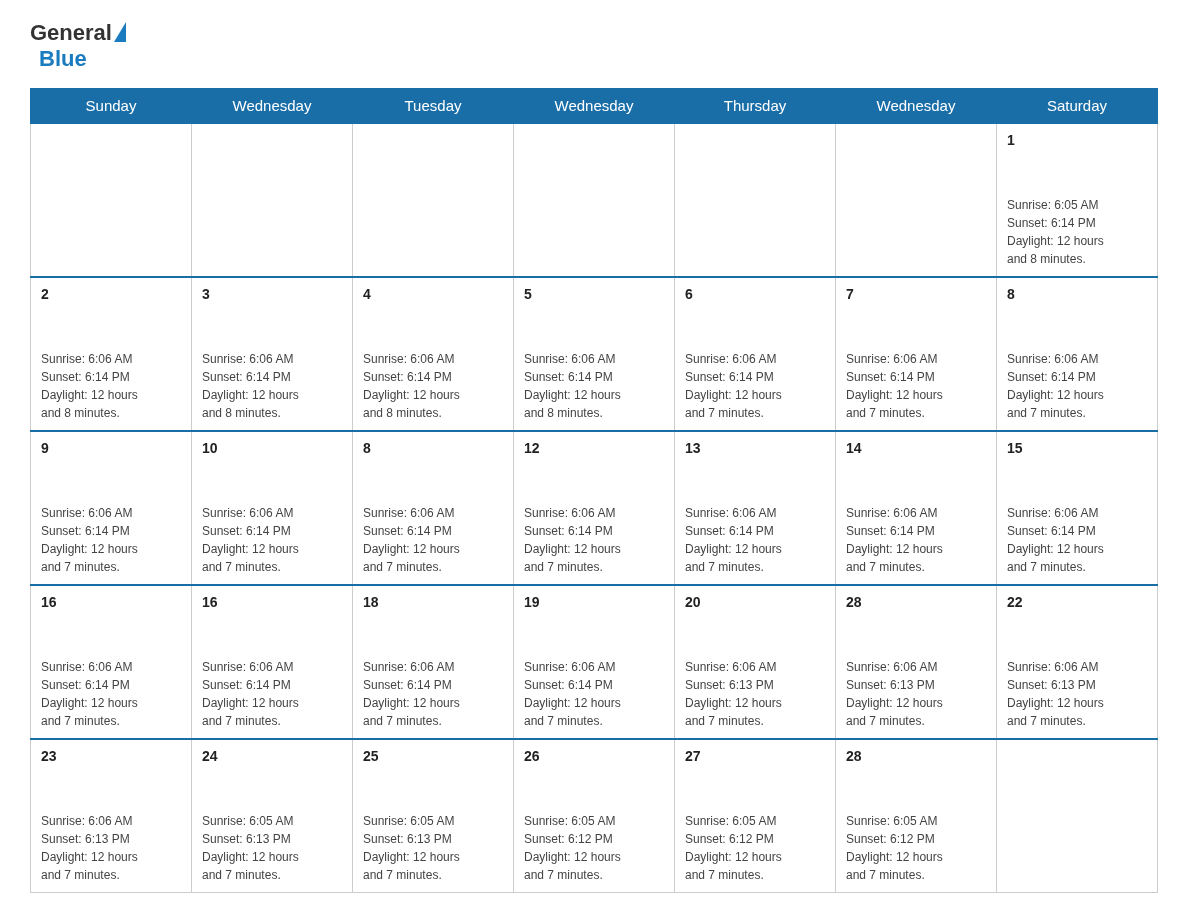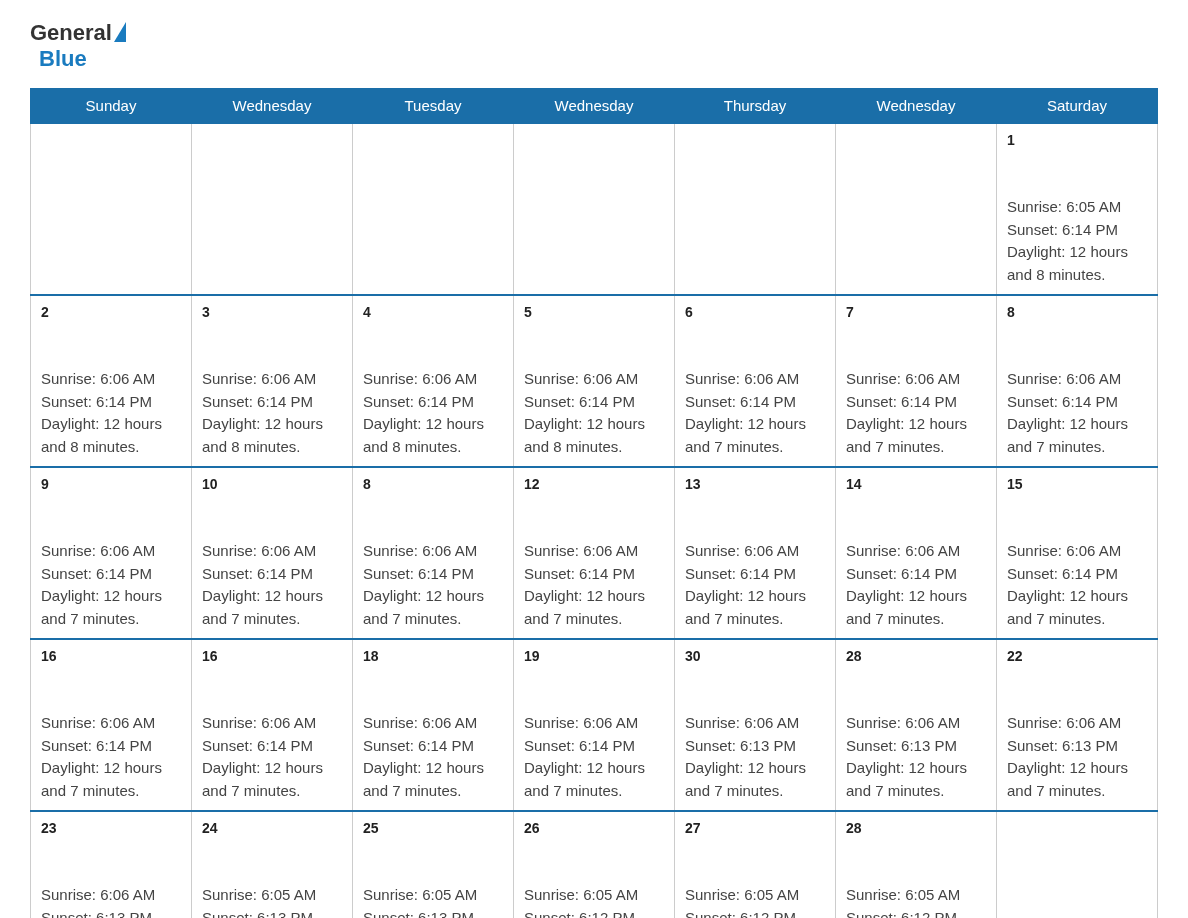--- a/index.html
+++ b/index.html
@@ -82,21 +82,21 @@
       border-top: 2px solid #1a6ea8;
     }
     .day-number {
       font-size: 14px;
       font-weight: bold;
       color: #222;
       display: block;
       margin-bottom: 4px;
     }
     .day-info {
-      font-size: 15px;
+      font-size: 12px;
       color: #444;
       line-height: 1.5;
       margin-top: 48px;
     }
     .empty-cell {
       background: #fff;
     }
     .logo-wrapper {
       display: flex;
       flex-direction: column;
@@ -220,21 +220,21 @@
         </td>
         <td>
           <span class="day-number">18</span>
           <div class="day-info">Sunrise: 6:06 AM<br>Sunset: 6:14 PM<br>Daylight: 12 hours<br>and 7 minutes.</div>
         </td>
         <td>
           <span class="day-number">19</span>
           <div class="day-info">Sunrise: 6:06 AM<br>Sunset: 6:14 PM<br>Daylight: 12 hours<br>and 7 minutes.</div>
         </td>
         <td>
-          <span class="day-number">30</span>
+          <span class="day-number">20</span>
           <div class="day-info">Sunrise: 6:06 AM<br>Sunset: 6:13 PM<br>Daylight: 12 hours<br>and 7 minutes.</div>
         </td>
         <td>
           <span class="day-number">28</span>
           <div class="day-info">Sunrise: 6:06 AM<br>Sunset: 6:13 PM<br>Daylight: 12 hours<br>and 7 minutes.</div>
         </td>
         <td>
           <span class="day-number">22</span>
           <div class="day-info">Sunrise: 6:06 AM<br>Sunset: 6:13 PM<br>Daylight: 12 hours<br>and 7 minutes.</div>
         </td>

